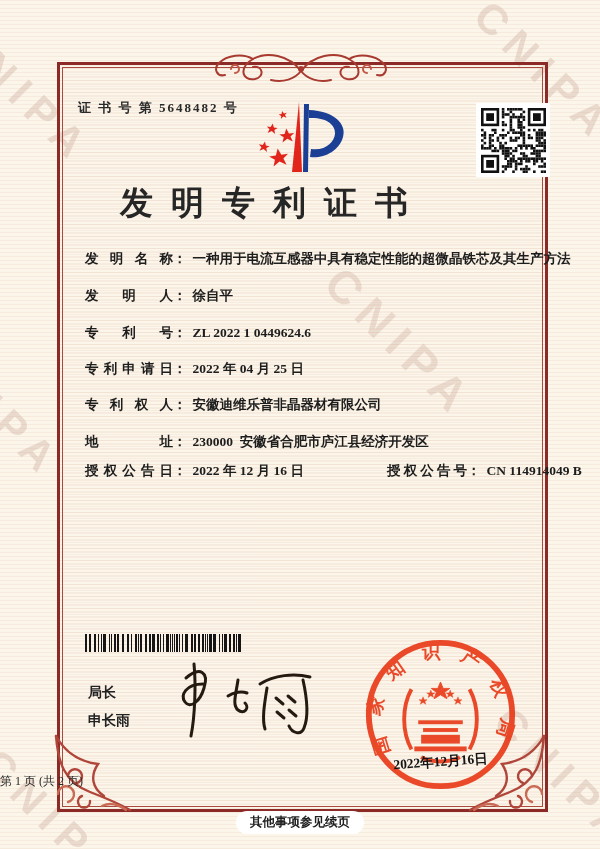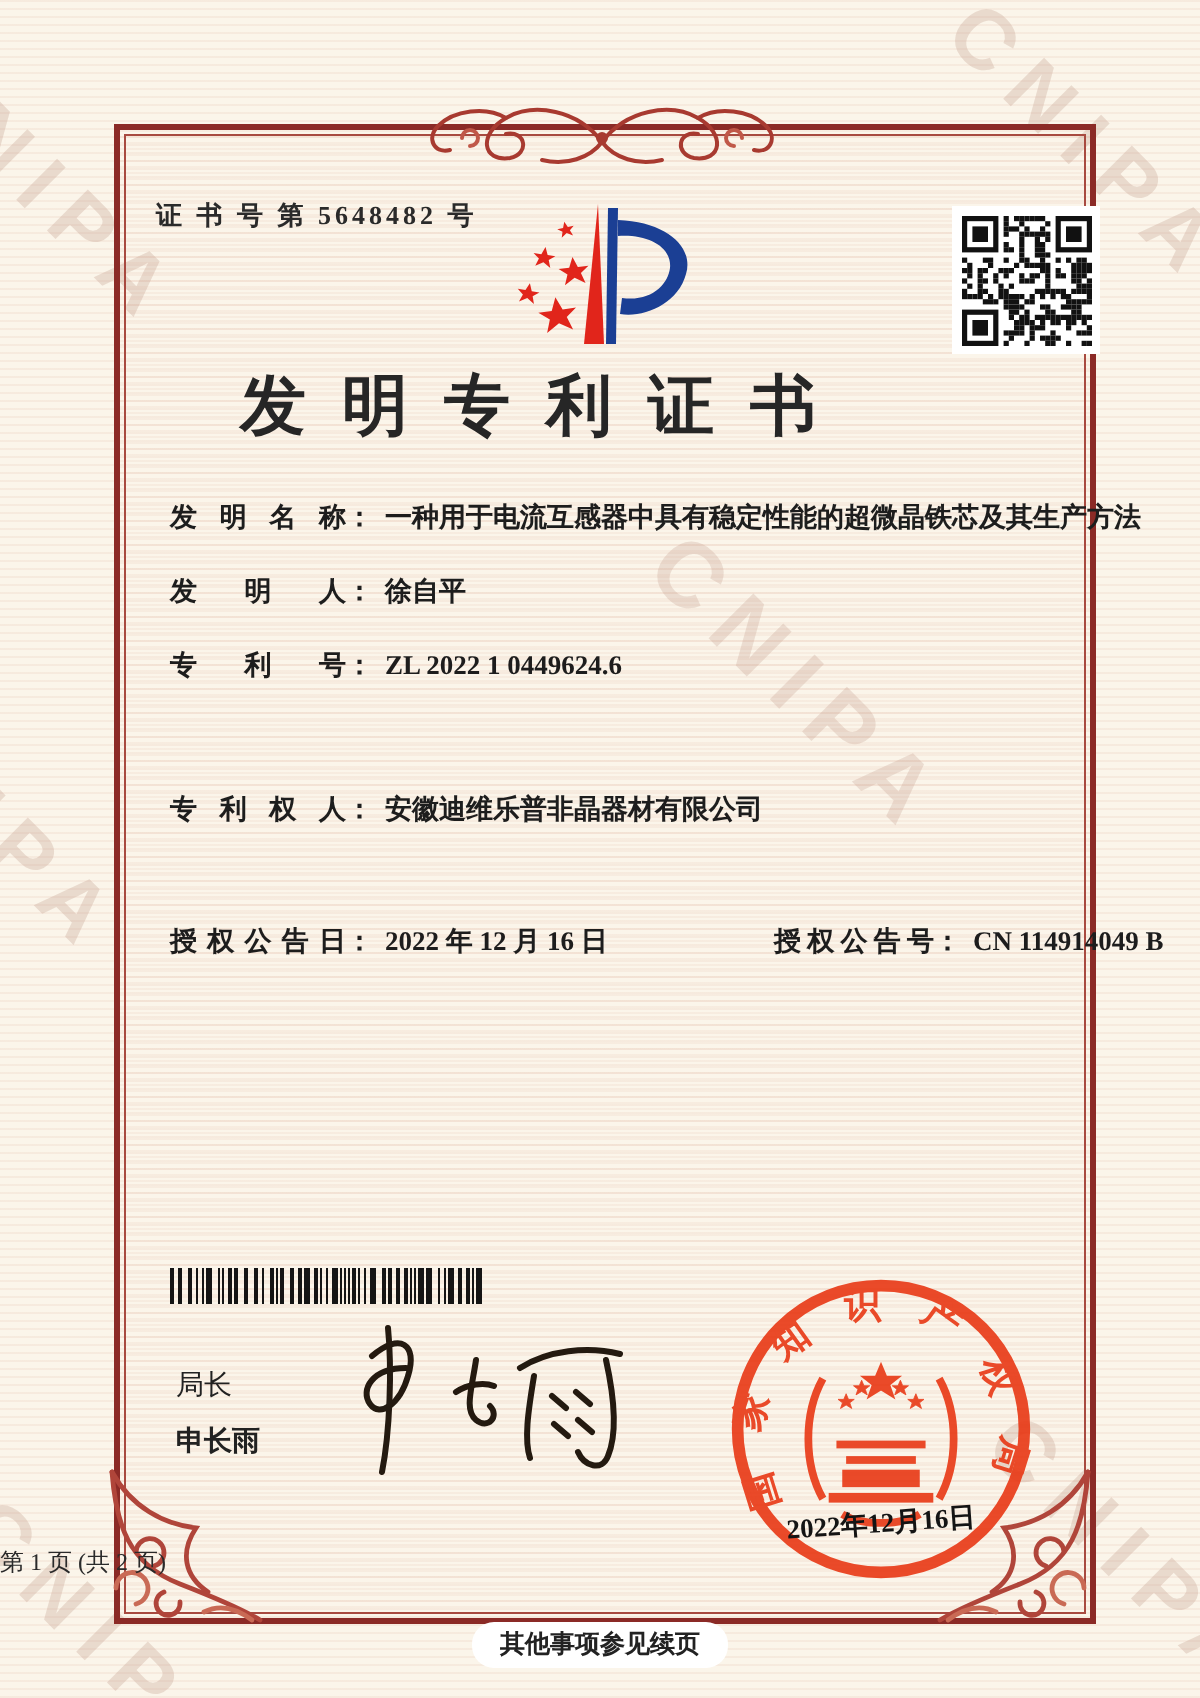--- a/index.html
+++ b/index.html
@@ -28,21 +28,21 @@
   .qr-box svg{position:absolute;left:5px;top:5px;}
   .field-row{position:absolute;left:85px;font-size:13.5px;font-weight:bold;color:#1d1d1d;white-space:nowrap;}
   .field-label{display:inline-block;width:88px;text-align:justify;text-align-last:justify;vertical-align:bottom;}
   .field-colon{display:inline-block;margin-right:6px;}
   .field-value{white-space:pre;}
   .field-group2{position:absolute;left:302px;top:0;white-space:nowrap;}
   .field-group2 .field-label{width:80px;}
   .body-text{position:absolute;left:84px;top:497px;width:436px;font-size:12.8px;line-height:1.6;color:#2b2b2b;}
   .body-text p{margin:0;text-indent:2em;font-weight:500;}
   .barcode{position:absolute;left:85px;top:634px;width:156px;height:18px;}
-  .sig-title{position:absolute;left:88px;top:684px;font-size:14px;font-weight:normal;color:#222;}
+  .sig-title{position:absolute;left:88px;top:684px;font-size:14px;font-weight:bold;color:#222;}
   .sig-name{position:absolute;left:88px;top:712px;font-size:14px;font-weight:bold;color:#222;}
   .sig-script{position:absolute;left:148px;top:658px;}
   .seal{position:absolute;left:363px;top:637px;width:155px;height:155px;}
   .seal-date{position:absolute;left:4px;top:116px;width:147px;text-align:center;
              transform:rotate(-4deg);font-size:13.5px;font-weight:bold;color:#141414;white-space:nowrap;}
   .pagenum{position:absolute;left:0;top:773px;width:600px;text-align:left;font-size:12px;color:#2a2a2a;}
   .footer-note{position:absolute;left:0;top:811px;width:600px;text-align:center;}
   .footer-note span{display:inline-block;background:#fff;padding:3px 14px;font-size:12.5px;font-weight:bold;color:#222;border-radius:11px;}
   .ornament-top{position:absolute;left:207px;top:49px;}
   .corner{position:absolute;}
@@ -359,22 +359,28 @@
 
   <div class="field-row" style="top:250px;">
     <span class="field-label">发明名称</span><span class="field-colon">：</span><span class="field-value">一种用于电流互感器中具有稳定性能的超微晶铁芯及其生产方法</span>
   </div>
   <div class="field-row" style="top:287px;">
     <span class="field-label">发明人</span><span class="field-colon">：</span><span class="field-value">徐自平</span>
   </div>
   <div class="field-row" style="top:324px;">
     <span class="field-label">专利号</span><span class="field-colon">：</span><span class="field-value">ZL 2022 1 0449624.6</span>
   </div>
+  <div class="field-row" style="top:360px;">
+    <span class="field-label">专利申请日</span><span class="field-colon">：</span><span class="field-value">2022 年 04 月 25 日</span>
+  </div>
   <div class="field-row" style="top:396px;">
     <span class="field-label">专利权人</span><span class="field-colon">：</span><span class="field-value">安徽迪维乐普非晶器材有限公司</span>
+  </div>
+  <div class="field-row" style="top:433px;">
+    <span class="field-label">地址</span><span class="field-colon">：</span><span class="field-value">230000  安徽省合肥市庐江县经济开发区</span>
   </div>
   <div class="field-row" style="top:462px;width:435px;">
     <span>
       <span class="field-label">授权公告日</span><span class="field-colon">：</span><span class="field-value">2022 年 12 月 16 日</span>
     </span>
     <span class="field-group2">
       <span class="field-label">授权公告号</span><span class="field-colon">：</span><span class="field-value">CN 114914049 B</span>
     </span>
   </div>
 

